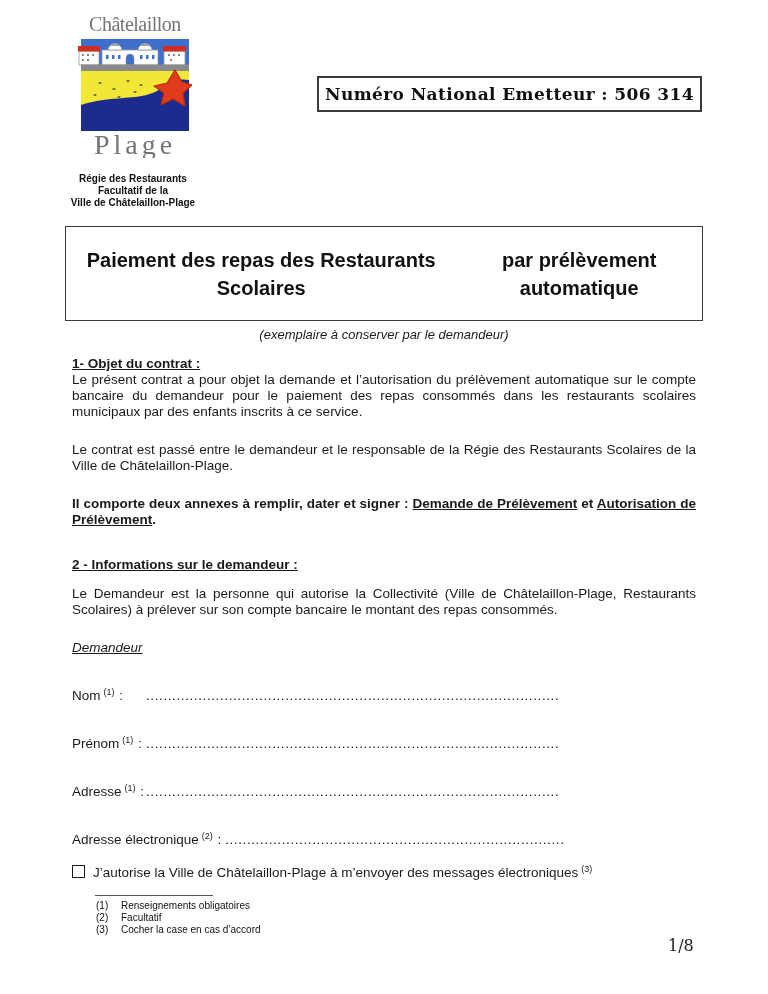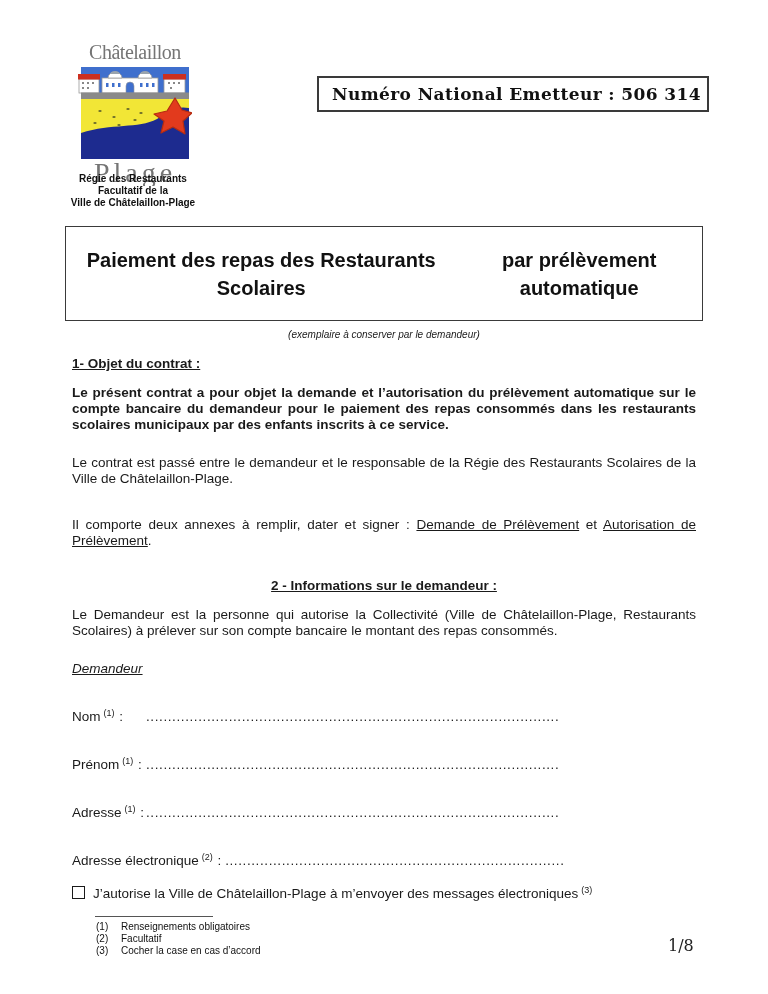--- a/index.html
+++ b/index.html
@@ -1,45 +1,45 @@
 <!DOCTYPE html>
 <html lang="fr"><head>
 <meta charset="utf-8">
 <style>
   html,body{margin:0;padding:0;background:#fff;}
   body{width:768px;height:994px;position:relative;overflow:hidden;
        font-family:"Liberation Sans",sans-serif;color:#1a1a1a;}
   .abs{position:absolute;}
 
   
-  #logo{left:78px;top:34px;width:114px;}
+  #logo{left:78px;top:6px;width:114px;}
   #org-lines{left:37px;top:173px;width:192px;text-align:center;
              font-size:10px;font-weight:bold;line-height:12px;color:#111;}
 
   
   #emitter-box{left:317px;top:76px;width:381px;height:32px;
                border:2px solid #3a3a3a;display:flex;align-items:center;justify-content:center;
                font-family:"DejaVu Serif","Liberation Serif",serif;font-weight:bold;
-               font-size:17px;letter-spacing:.4px;color:#111;padding-left:7px;}
+               font-size:17px;letter-spacing:.4px;color:#111;}
 
   
   #page-body{left:65px;top:226px;width:638px;}
   #title-box{border:1px solid #3a3a3a;height:93px;display:flex;flex-direction:row;
              align-items:center;justify-content:center;text-align:center;
              font-size:20px;font-weight:bold;line-height:28px;color:#111;}
-  #subtitle{margin-top:6px;text-align:center;font-style:italic;font-size:10px;line-height:16px;}
+  #subtitle{margin-top:6px;text-align:center;font-style:italic;font-size:13px;line-height:16px;}
 
   .inner{margin-left:7px;margin-right:7px;}
   .sec-heading{font-size:13.5px;font-weight:bold;text-decoration:underline;line-height:17px;}
   #section1-heading{margin-top:12px;}
-  #section2-heading{margin-top:28px;text-align:center;}
+  #section2-heading{margin-top:28px;}
   p.body{font-size:13.5px;line-height:16px;text-align:justify;margin:0 7px;}
-  #p1{margin-top:13px;font-weight:bold;}
+  #p1{}
   #p2{margin-top:22px;}
-  #p3{margin-top:30px;}
+  #p3{margin-top:22px;font-weight:bold;}
   #p4{margin-top:13px;}
   .ulink{text-decoration:underline;}
 
   #demandeur-subheading{margin-top:22px;font-size:13.5px;font-style:italic;
                         text-decoration:underline;line-height:16px;}
 
   .field-row{margin-top:28px;font-size:13.5px;line-height:16px;white-space:nowrap;overflow:hidden;}
   .flabel{display:inline-block;width:74px;}
   sup.note{font-size:9px;vertical-align:5px;margin-left:3px;margin-right:1px;}
   .dots{letter-spacing:.6px;color:#222;}

